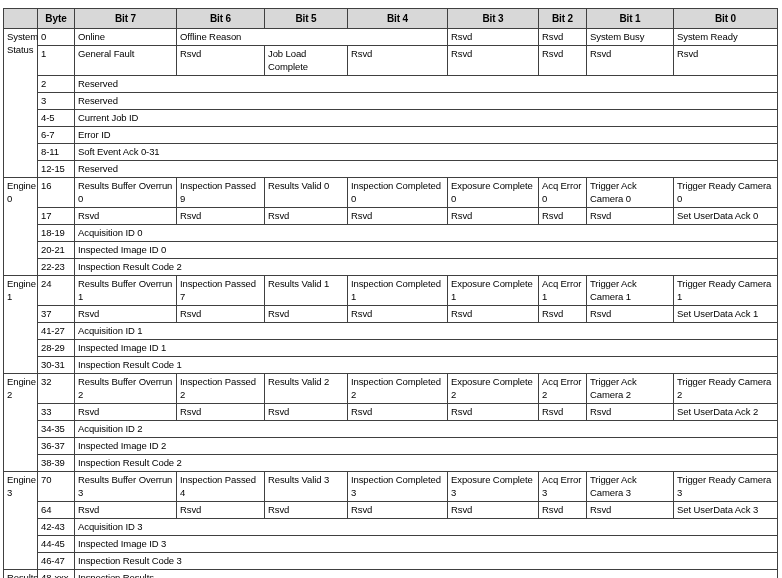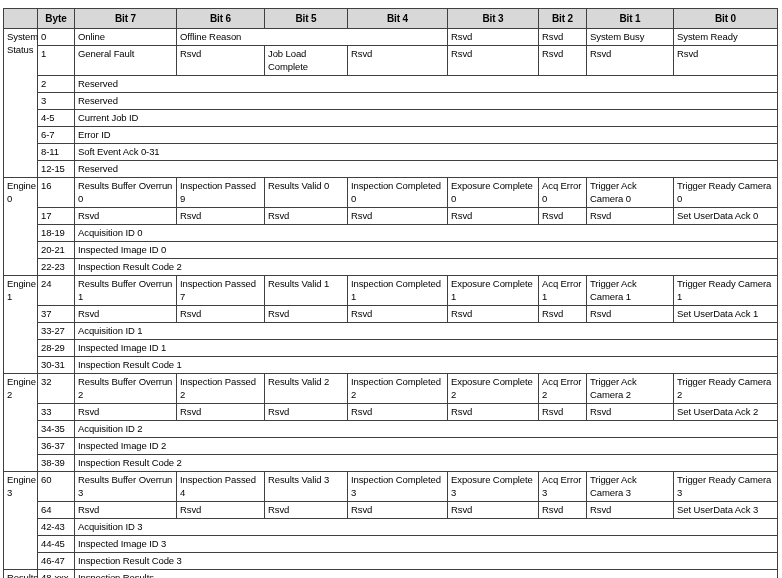--- a/index.html
+++ b/index.html
@@ -164,21 +164,21 @@
           <td colspan="1" class="bit-cell">Rsvd</td>
           <td colspan="1" class="bit-cell">Rsvd</td>
           <td colspan="1" class="bit-cell">Rsvd</td>
           <td colspan="1" class="bit-cell">Rsvd</td>
           <td colspan="1" class="bit-cell">Rsvd</td>
           <td colspan="1" class="bit-cell">Rsvd</td>
           <td colspan="1" class="bit-cell">Rsvd</td>
           <td colspan="1" class="bit-cell">Set UserData Ack 1</td>
         </tr>
         <tr>
-          <td class="byte-cell">33-27</td>
+          <td class="byte-cell">41-27</td>
           <td colspan="8" class="merged-cell">Acquisition ID 1</td>
         </tr>
         <tr>
           <td class="byte-cell">28-29</td>
           <td colspan="8" class="merged-cell">Inspected Image ID 1</td>
         </tr>
         <tr>
           <td class="byte-cell">30-31</td>
           <td colspan="8" class="merged-cell">Inspection Result Code 1</td>
         </tr>
@@ -212,21 +212,21 @@
         <tr>
           <td class="byte-cell">36-37</td>
           <td colspan="8" class="merged-cell">Inspected Image ID 2</td>
         </tr>
         <tr>
           <td class="byte-cell">38-39</td>
           <td colspan="8" class="merged-cell">Inspection Result Code 2</td>
         </tr>
         <tr>
           <td class="group-cell" rowspan="5">Engine 3</td>
-          <td class="byte-cell">60</td>
+          <td class="byte-cell">70</td>
           <td colspan="1" class="bit-cell">Results Buffer Overrun 3</td>
           <td colspan="1" class="bit-cell">Inspection Passed 4</td>
           <td colspan="1" class="bit-cell">Results Valid 3</td>
           <td colspan="1" class="bit-cell">Inspection Completed 3</td>
           <td colspan="1" class="bit-cell">Exposure Complete 3</td>
           <td colspan="1" class="bit-cell">Acq Error 3</td>
           <td colspan="1" class="bit-cell">Trigger Ack Camera 3</td>
           <td colspan="1" class="bit-cell">Trigger Ready Camera 3</td>
         </tr>
         <tr>

